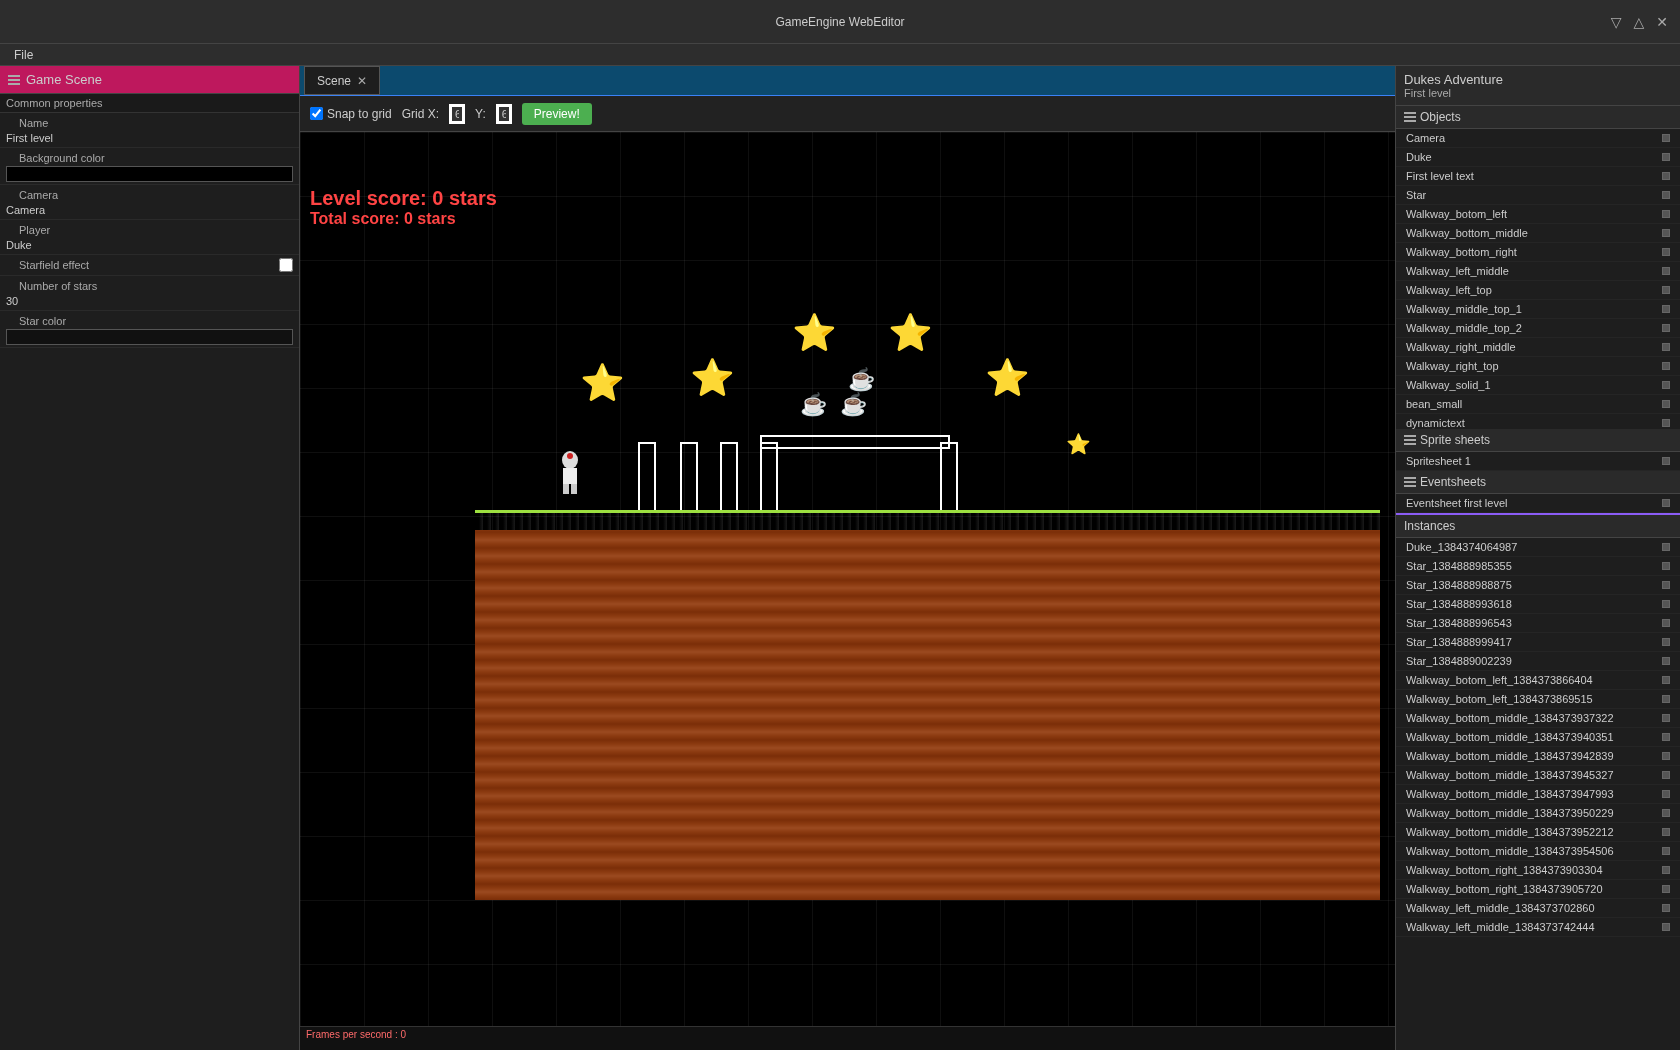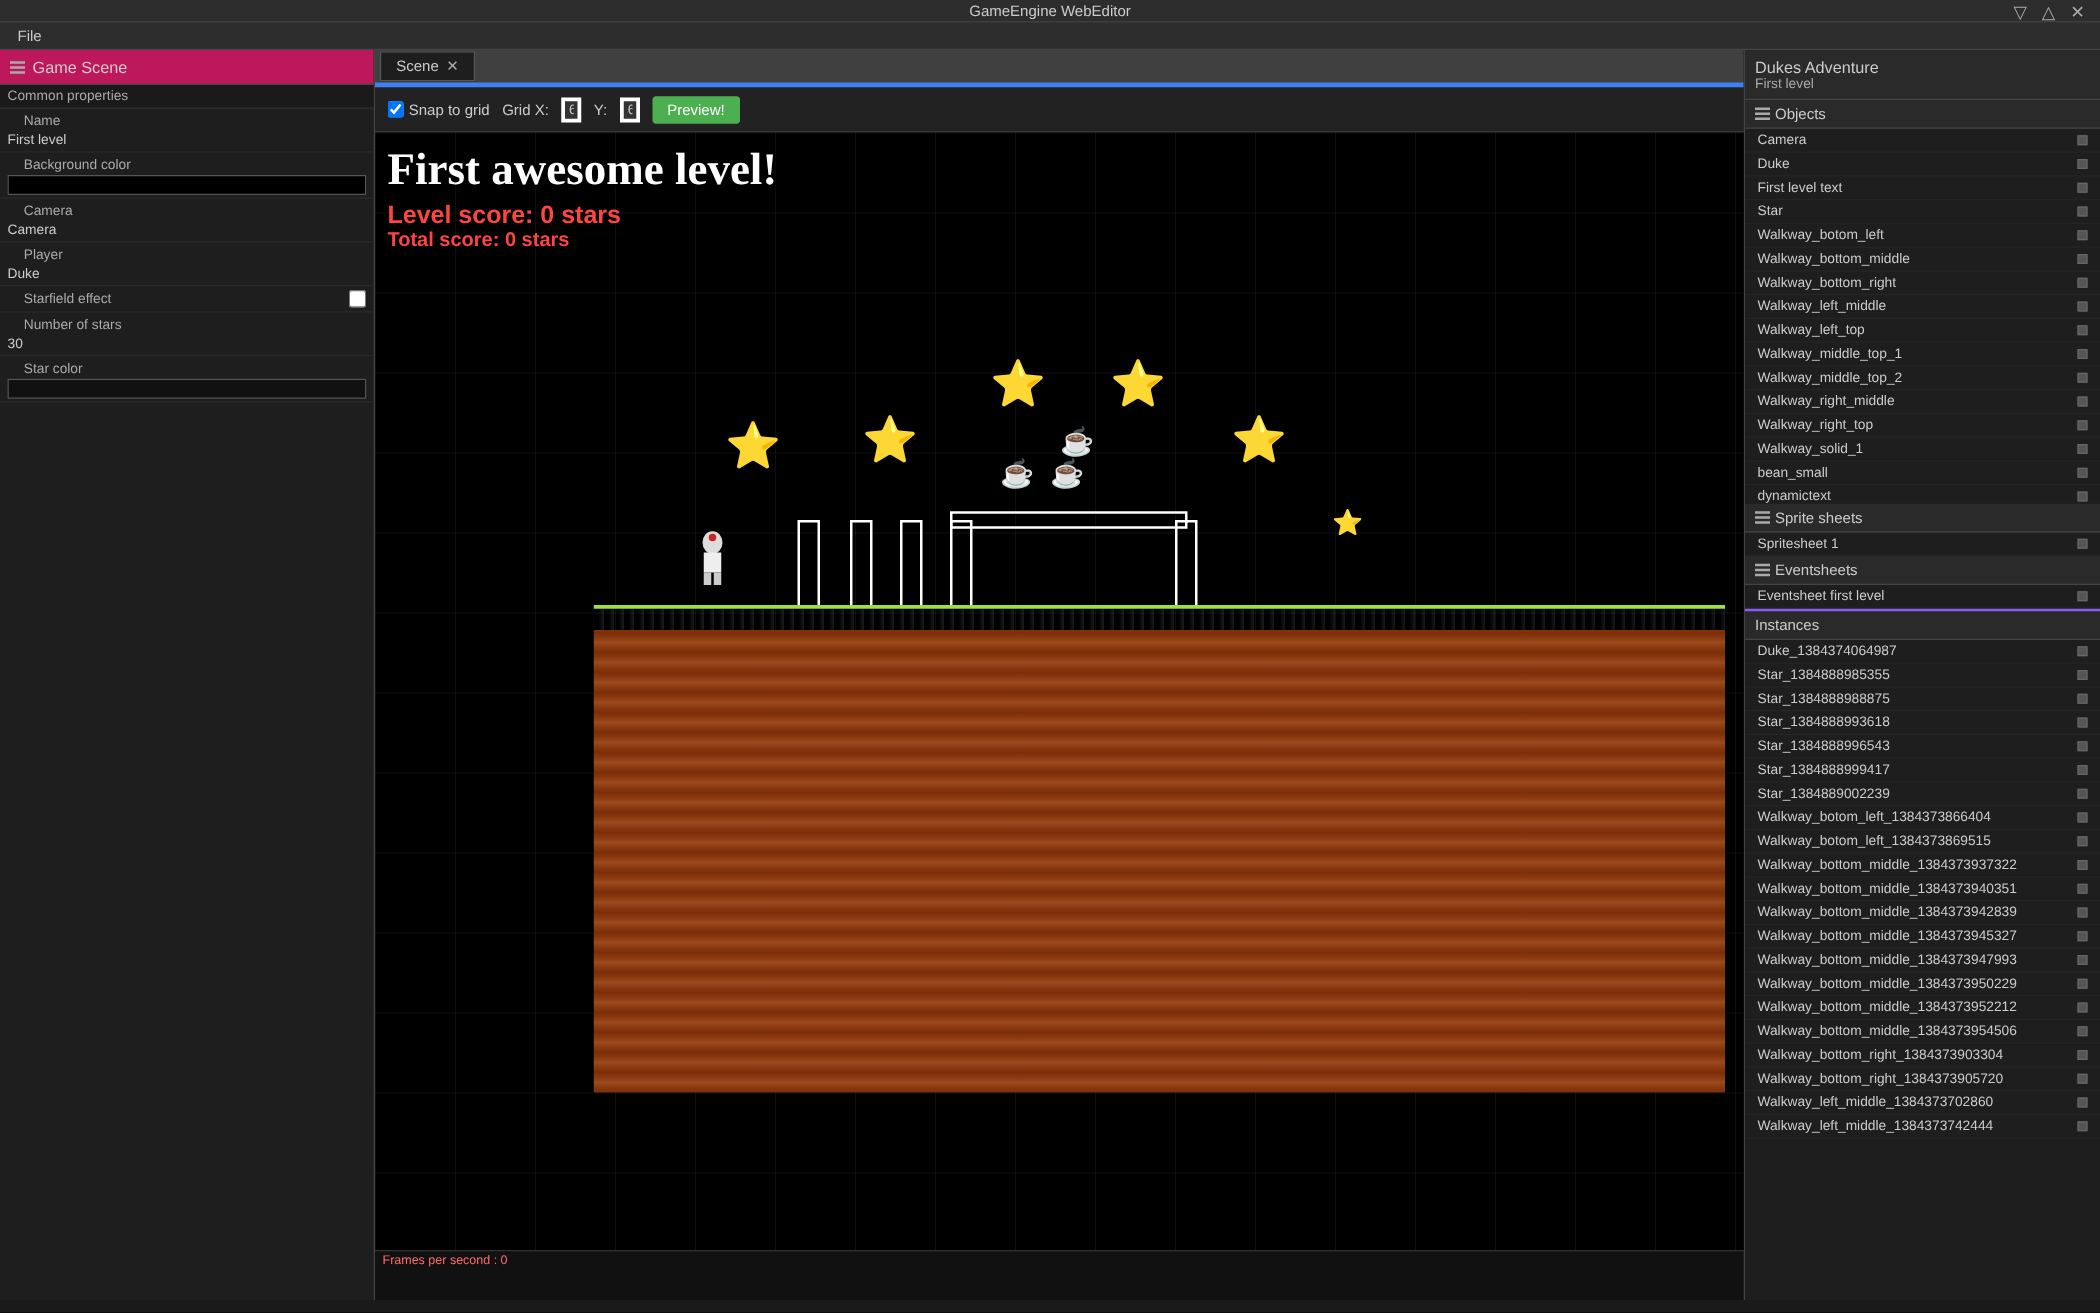--- a/index.html
+++ b/index.html
@@ -1,20 +1,20 @@
 <!DOCTYPE html>
 <html><head>
   <meta charset="utf-8">
   <style>
     * { margin: 0; padding: 0; box-sizing: border-box; }
     body { width: 1680px; height: 1050px; overflow: hidden; background: #1a1a1a; font-family: Arial, sans-serif; font-size: 12px; color: #ccc; }
 
     
     #titlebar {
-      width: 100%; height: 18px; background: #2d2d2d; display: flex; align-items: center; justify-content: center;
+      width: 100%; height: 44px; background: #2d2d2d; display: flex; align-items: center; justify-content: center;
       border-bottom: 1px solid #444; position: relative;
     }
     #titlebar-controls { position: absolute; right: 8px; display: flex; gap: 4px; }
     #titlebar-controls span { color: #aaa; cursor: pointer; font-size: 14px; padding: 0 4px; }
 
     
     #menubar { height: 22px; background: #2d2d2d; display: flex; align-items: center; padding-left: 8px; border-bottom: 1px solid #444; }
     #menubar span { color: #ccc; cursor: pointer; padding: 0 6px; font-size: 12px; }
 
     
@@ -25,21 +25,21 @@
     #left-panel-header { background: #be185d; padding: 6px 8px; display: flex; align-items: center; gap: 6px; border-bottom: 1px solid #444; }
     #left-panel-header span { font-size: 13px; color: #ccc; }
     .section-label { background: #1a1a1a; padding: 3px 6px; color: #aaa; font-size: 11px; border-bottom: 1px solid #333; }
     .prop-row { padding: 2px 6px; border-bottom: 1px solid #2a2a2a; }
     .prop-label { color: #aaa; font-size: 11px; padding: 2px 13px; }
     .prop-value { color: #ccc; font-size: 11px; padding: 1px 0; }
     .prop-color-box { width: 100%; height: 16px; background: #000; border: 1px solid #555; }
 
     
     #center-panel { flex: 1; display: flex; flex-direction: column; background: #111; }
-    #scene-tab-bar { height: 30px; background: #404040; display: flex; align-items: center; padding: 0 4px; border-bottom: 4px solid #3b82f6; }
+    #scene-tab-bar { height: 30px; background: #0c4a6e; display: flex; padding: 0 4px; border-bottom: 1px solid #3b82f6; }
     .scene-tab { background: #1e1e1e; border: 1px solid #555; padding: 4px 12px; font-size: 12px; color: #ccc; display: flex; align-items: center; gap: 6px; cursor: pointer; }
     .scene-tab-close { color: #aaa; cursor: pointer; font-size: 12px; }
 
     #toolbar { height: 36px; background: #222; display: flex; align-items: center; padding: 0 10px; gap: 10px; border-bottom: 1px solid #444; }
     #toolbar label { display: flex; align-items: center; gap: 4px; font-size: 12px; color: #ccc; cursor: pointer; }
     .toolbar-input { width: 16px; background: #333; border: 3px solid #ffffff; color: #ccc; font-size: 11px; padding: 1px 3px; }
     .preview-btn { background: #4CAF50; color: white; border: none; padding: 4px 12px; cursor: pointer; font-size: 12px; border-radius: 3px; }
 
     #scene-canvas { flex: 1; overflow: hidden; position: relative; background: #000; }
 
@@ -178,21 +178,20 @@
       <span>Grid X:</span>
       <input class="toolbar-input" value="64" style="">
       <span>Y:</span>
       <input class="toolbar-input" value="64" style="">
       <button class="preview-btn">Preview!</button>
     </div>
 
     <div id="scene-canvas">
       <div id="canvas-content">
 
-        <div class="level-title">First awesome level!</div>
 
         <div class="level-score">
           <span>Level score:</span>
           <span>0 stars</span>
         </div>
         <div class="total-score">
           <span>Total score:</span>
           <span>0 stars</span>
         </div>
 

